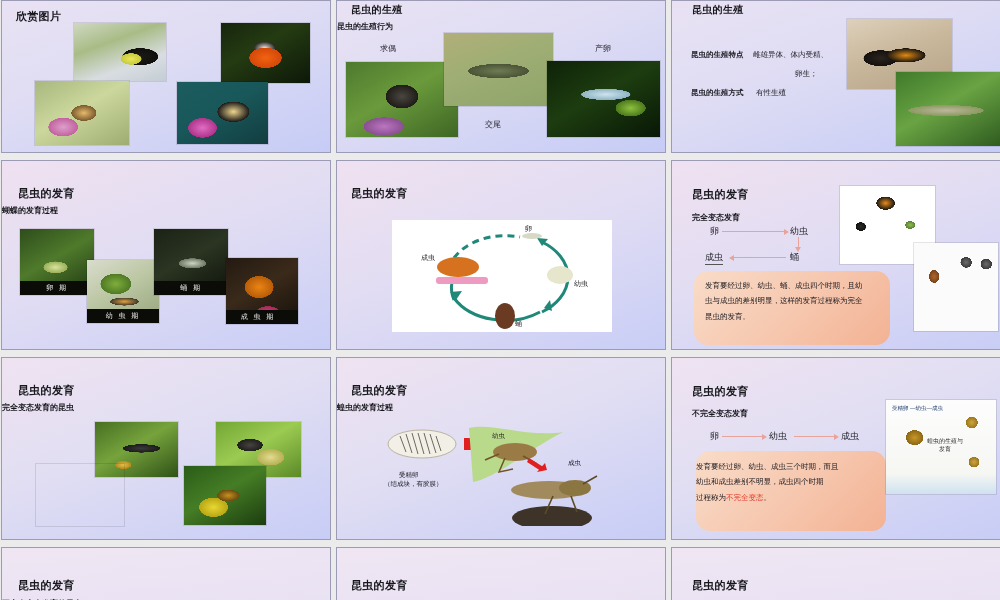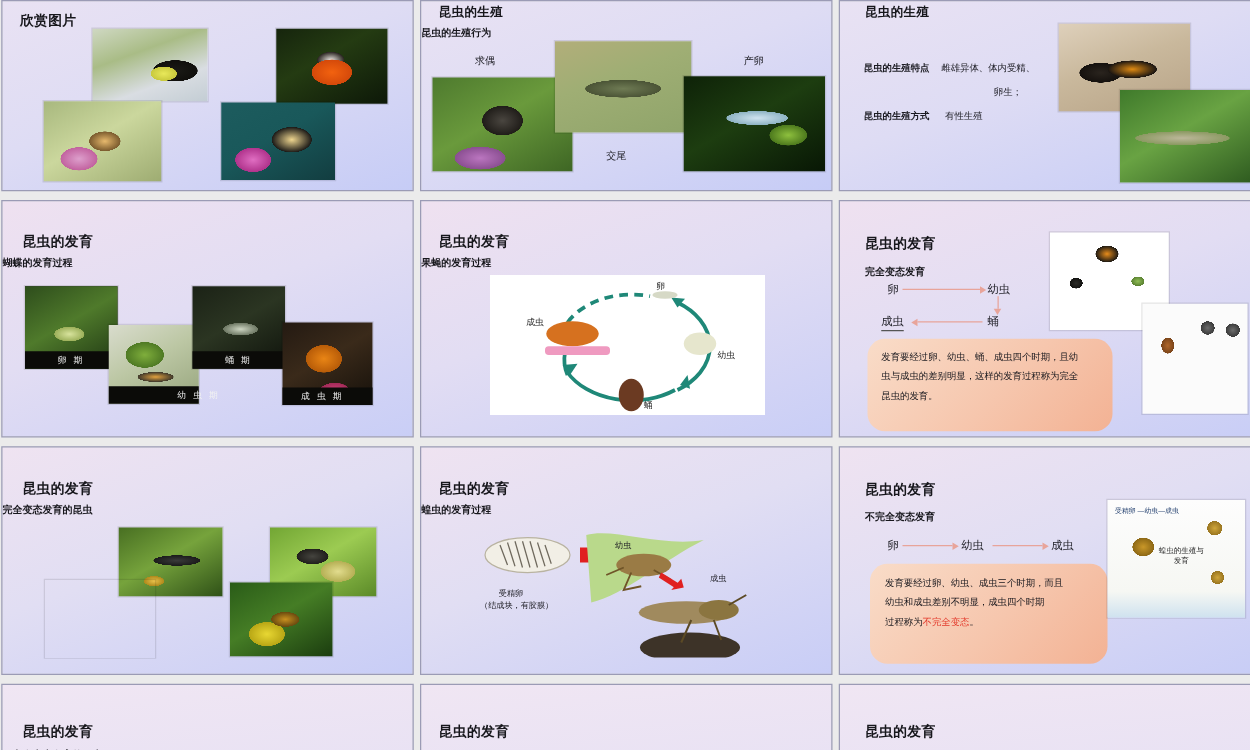--- a/index.html
+++ b/index.html
@@ -176,34 +176,33 @@
   <div class="slide r2">
     <div class="title" style="left:16px;top:25px;font-size:11px;">昆虫的发育</div>
     <div class="subtitle" style="left:0;right:0;top:44px;font-size:8px;">蝴蝶的发育过程</div>
 
     <div class="photo ph-egg" style="left:18px;top:68px;width:74px;height:66px;background-color:#0b0f07;"></div>
     <div style="position:absolute;left:18px;top:120px;width:74px;height:14px;background:#0b0b08;"></div>
     <div class="cap" style="left:18px;top:122px;width:74px;font-size:7px;">卵 期</div>
 
     <div class="photo ph-larva" style="left:85px;top:99px;width:72px;height:63px;"></div>
     <div style="position:absolute;left:85px;top:148px;width:72px;height:14px;background:#0b0b08;"></div>
-    <div class="cap" style="left:85px;top:150px;width:72px;font-size:7px;margin-left:36px;">幼 虫 期</div>
+    <div class="cap" style="left:85px;top:150px;width:72px;font-size:7px;">幼 虫 期</div>
 
     <div class="photo ph-pupa" style="left:152px;top:68px;width:74px;height:66px;"></div>
     <div style="position:absolute;left:152px;top:120px;width:74px;height:14px;background:#0b0b08;"></div>
     <div class="cap" style="left:152px;top:122px;width:74px;font-size:7px;">蛹 期</div>
 
     <div class="photo ph-adult" style="left:224px;top:97px;width:72px;height:66px;"></div>
     <div style="position:absolute;left:224px;top:149px;width:72px;height:14px;background:#0b0b08;"></div>
     <div class="cap" style="left:220px;top:151px;width:72px;font-size:7px;">成 虫 期</div>
   </div>
 
   <div class="slide r2">
     <div class="title" style="left:14px;top:25px;font-size:11px;">昆虫的发育</div>
-    <div class="subtitle" style="left:0;right:0;top:44px;font-size:8px;">果蝇的发育过程</div>
     <div class="whitepanel" style="left:55px;top:59px;width:220px;height:112px;">
       <svg viewBox="0 0 220 112" width="220" height="112">
         <path d="M150 22 A58 42 0 0 1 150 92" fill="none" stroke="#1f8878" stroke-width="3"></path>
         <path d="M148 92 A58 42 0 0 1 62 78" fill="none" stroke="#1f8878" stroke-width="3"></path>
         <path d="M62 80 A58 42 0 0 1 60 62" fill="none" stroke="#1f8878" stroke-width="3"></path>
         <path d="M62 38 A58 42 0 0 1 128 17" fill="none" stroke="#1f8878" stroke-width="3" stroke-dasharray="7 5"></path>
         <polygon points="150,26 145,18 156,19" fill="#1f8878"></polygon>
         <polygon points="152,88 158,80 160,91" fill="#1f8878"></polygon>
         <polygon points="64,80 58,72 70,71" fill="#1f8878"></polygon>
         <ellipse cx="140" cy="16" rx="10" ry="3" fill="#d6d9c6"></ellipse>
@@ -307,21 +306,21 @@
     <div class="subtitle" style="left:20px;width:190px;top:50px;font-size:8px;">不完全变态发育</div>
 
     <div class="lbl" style="left:38px;top:72px;font-size:9px;">卵</div>
     <div class="arrowline" style="left:50px;top:78px;width:40px;"></div>
     <div class="arrowhead ah-right" style="left:90px;top:76px;"></div>
     <div class="lbl" style="left:97px;top:72px;font-size:9px;">幼虫</div>
     <div class="arrowline" style="left:122px;top:78px;width:40px;"></div>
     <div class="arrowhead ah-right" style="left:162px;top:76px;"></div>
     <div class="lbl" style="left:169px;top:72px;font-size:9px;">成虫</div>
 
-    <div class="callout" style="left:24px;top:93px;width:190px;height:80px;padding:10px 12px;font-size:7.5px;">
+    <div class="callout" style="left:24px;top:93px;width:190px;height:80px;padding:10px 0;font-size:7.5px;">
       <p>发育要经过卵、幼虫、成虫三个时期，而且</p>
       <p>幼虫和成虫差别不明显，成虫四个时期</p>
       <p><span>过程称为</span><span class="red">不完全变态</span><span>。</span></p>
     </div>
 
     <div class="photo ph-lifecycle-locust" style="left:214px;top:42px;width:110px;height:94px;">
       <div style="position:absolute;left:6px;top:5px;font-size:5.5px;color:#1d3b6b;">受精卵 —幼虫—成虫</div>
       <div style="position:absolute;left:40px;top:38px;width:38px;font-size:6px;color:#2a2a2a;text-align:center;line-height:1.3;">蝗虫的生殖与发育</div>
     </div>
   </div>

